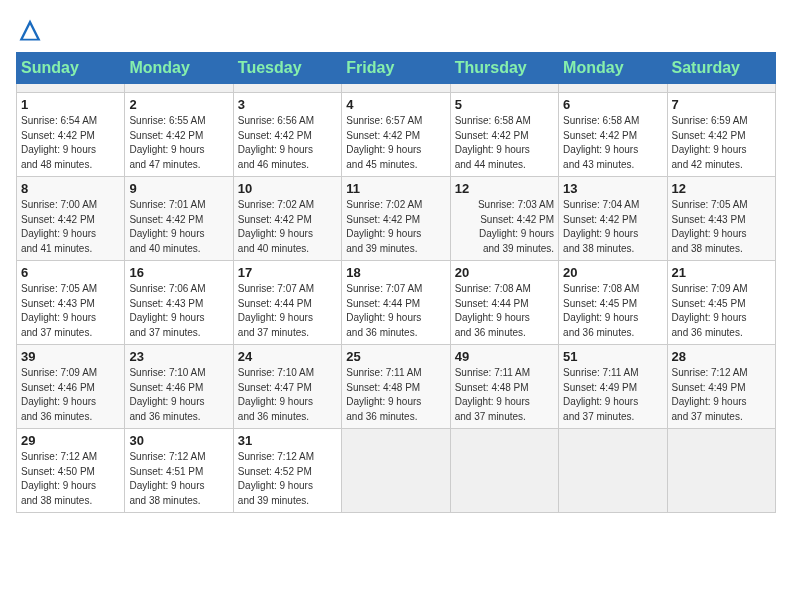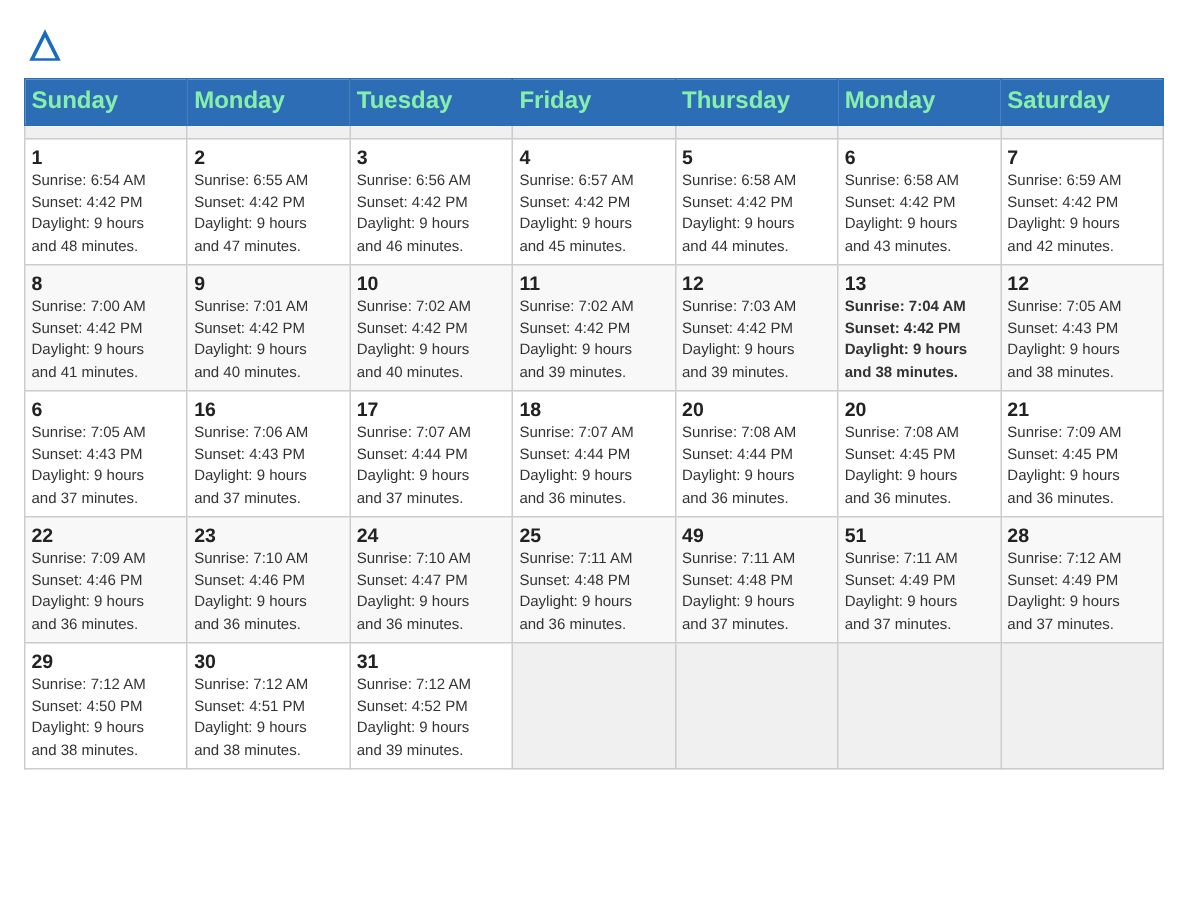--- a/index.html
+++ b/index.html
@@ -201,28 +201,28 @@
         </td>
         <td>
           <span class="day-num">11</span>
           <div class="day-detail" style="white-space: pre-line;">Sunrise: 7:02 AM
 Sunset: 4:42 PM
 Daylight: 9 hours
 and 39 minutes.</div>
         </td>
         <td>
           <span class="day-num">12</span>
-          <div class="day-detail" style="white-space: pre-line;">Sunrise: 7:03 AM
+          <div class="day-detail" style="white-space: pre-line; text-align: right;">Sunrise: 7:03 AM
 Sunset: 4:42 PM
 Daylight: 9 hours
 and 39 minutes.</div>
         </td>
         <td>
           <span class="day-num">13</span>
-          <div class="day-detail" style="white-space: pre-line; font-weight: bold;">Sunrise: 7:04 AM
+          <div class="day-detail" style="white-space: pre-line;">Sunrise: 7:04 AM
 Sunset: 4:42 PM
 Daylight: 9 hours
 and 38 minutes.</div>
         </td>
         <td>
           <span class="day-num">12</span>
           <div class="day-detail" style="white-space: pre-line;">Sunrise: 7:05 AM
 Sunset: 4:43 PM
 Daylight: 9 hours
 and 38 minutes.</div>
@@ -274,21 +274,21 @@
         <td>
           <span class="day-num">21</span>
           <div class="day-detail" style="white-space: pre-line;">Sunrise: 7:09 AM
 Sunset: 4:45 PM
 Daylight: 9 hours
 and 36 minutes.</div>
         </td>
       </tr>
       <tr>
         <td>
-          <span class="day-num">22</span>
+          <span class="day-num">39</span>
           <div class="day-detail" style="white-space: pre-line;">Sunrise: 7:09 AM
 Sunset: 4:46 PM
 Daylight: 9 hours
 and 36 minutes.</div>
         </td>
         <td>
           <span class="day-num">23</span>
           <div class="day-detail" style="white-space: pre-line;">Sunrise: 7:10 AM
 Sunset: 4:46 PM
 Daylight: 9 hours

